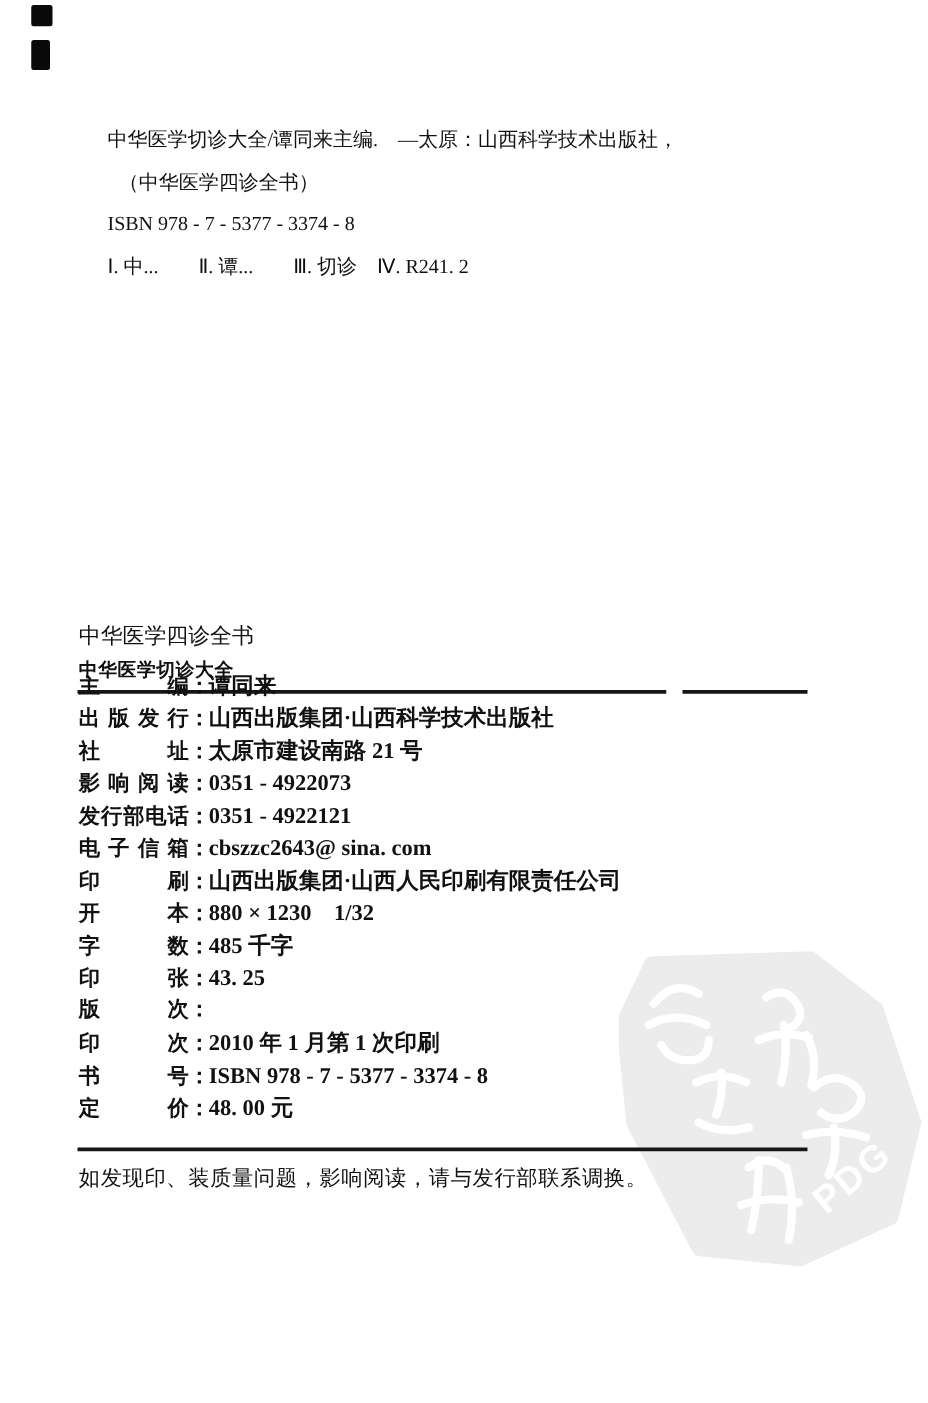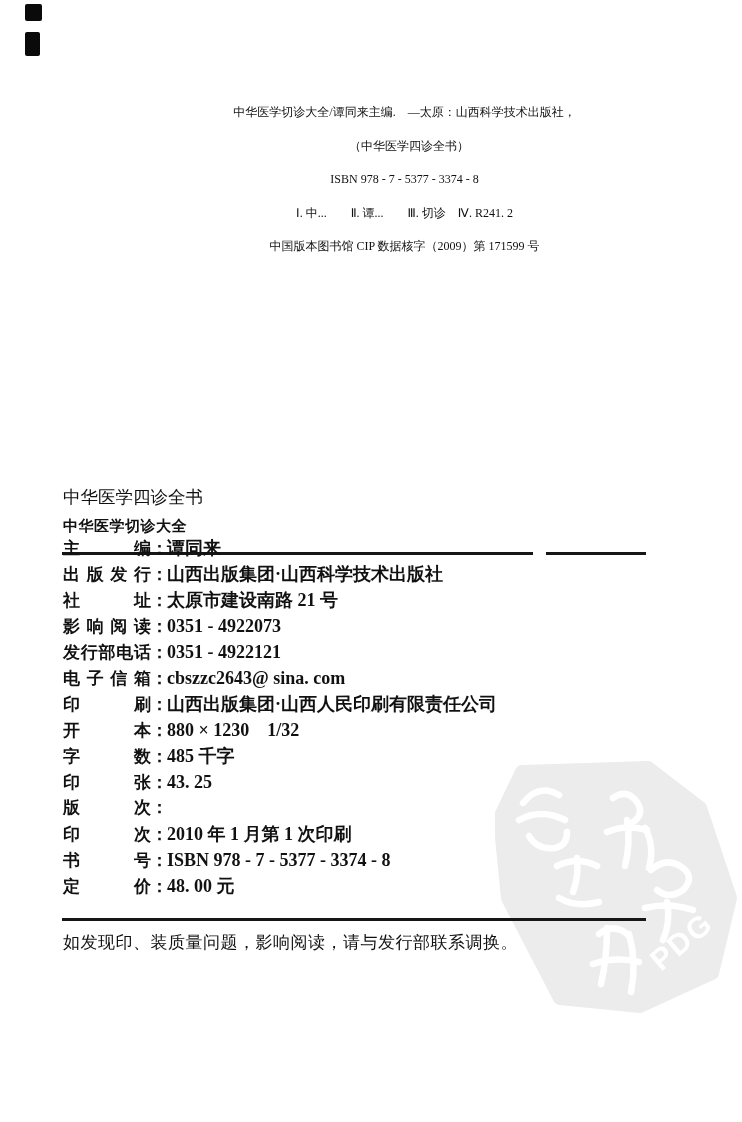--- a/index.html
+++ b/index.html
@@ -14,27 +14,27 @@
   .mark-1 { left:25px; top:4px;  width:17px; height:17px; }
   .mark-2 { left:25px; top:32px; width:15px; height:24px; }
 
   
   .cip { position:absolute; left:63px; top:96px; width:660px; }
   .cip-heading {
     font-family:"Liberation Sans", sans-serif;
     font-weight:bold; font-size:20px; line-height:24px;
     padding-left:23px; margin-bottom:14px; letter-spacing:1px;
   }
-  .cip-line { font-size:12px; line-height:33.5px; white-space:pre-wrap;text-align:center; }
+  .cip-line { font-size:16px; line-height:33.5px; white-space:pre-wrap; }
   .ind-a { padding-left:23px; }
   .ind-0 { padding-left:0; }
   .ind-b { padding-left:32px; }
 
   
-  .series-block { position:absolute; left:63px; top:486px; }
+  .series-block { position:absolute; left:63px; top:497px; }
   .series-name {
     font-family:"Liberation Sans", sans-serif;
     font-size:17.5px; line-height:22px;
   }
   .book-title {
     font-family:"Liberation Sans", sans-serif;
     font-weight:bold; font-size:15px; line-height:28px; margin-top:4px;
     letter-spacing:0.5px;
   }
   .rule-title { position:absolute; left:62px; top:552px; display:flex; gap:13px; }
@@ -111,21 +111,20 @@
     <text class="wm-text" transform="translate(166,214) rotate(-40)" font-size="30" fill="#ffffff">PDG</text>
   </svg>
 
   <div class="content-layer">
 
     <div class="cip">
       <div class="cip-line ind-a">中华医学切诊大全/谭同来主编.　—太原：山西科学技术出版社，</div>
       <div class="cip-line ind-b">（中华医学四诊全书）</div>
       <div class="cip-line ind-a">ISBN 978 - 7 - 5377 - 3374 - 8</div>
       <div class="cip-line ind-a">Ⅰ. 中...　　Ⅱ. 谭...　　Ⅲ. 切诊　Ⅳ. R241. 2</div>
-      <div class="cip-line ind-a">中国版本图书馆 CIP 数据核字（2009）第 171599 号</div>
     </div>
 
     <div class="series-block">
       <div class="series-name">中华医学四诊全书</div>
       <div class="book-title">中华医学切诊大全</div>
     </div>
     <div class="rule-title">
       <span class="seg-1"></span>
       <span class="seg-2"></span>
     </div>

